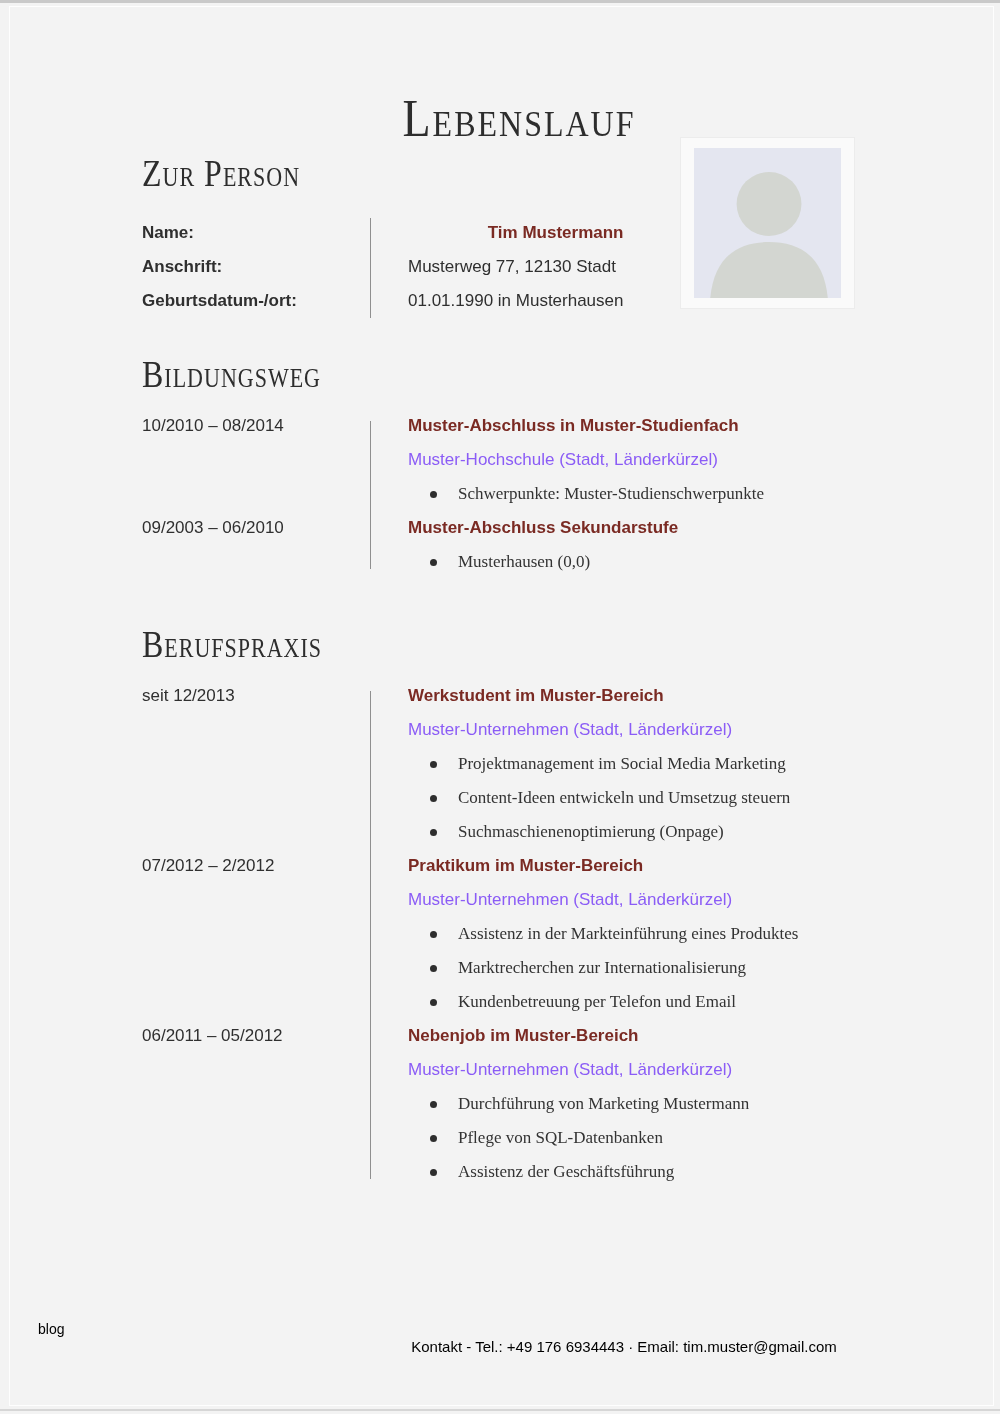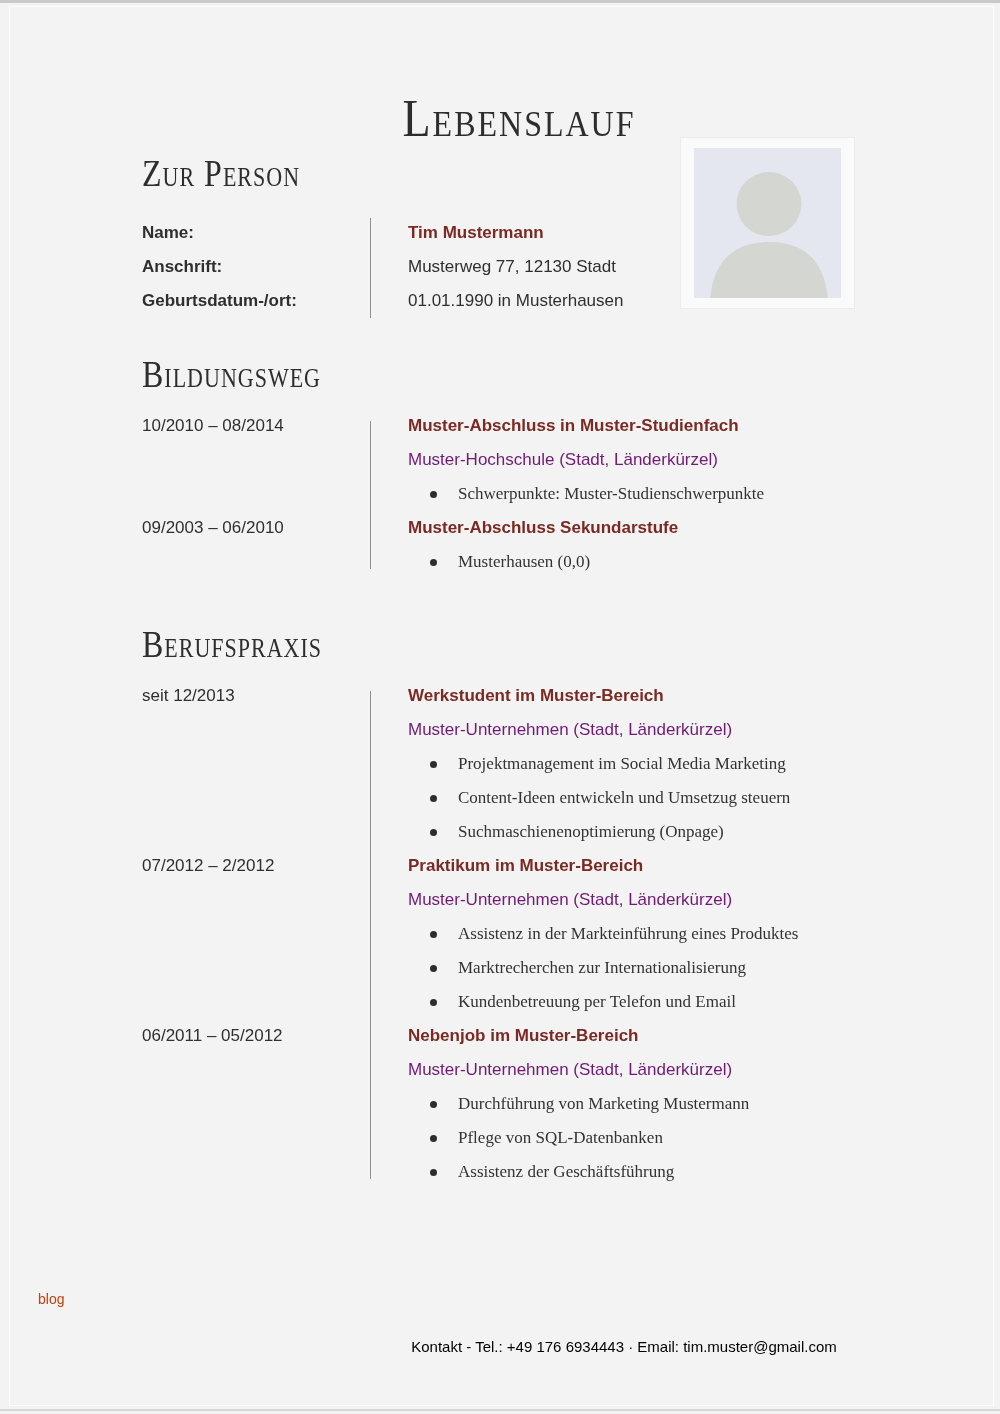--- a/index.html
+++ b/index.html
@@ -56,21 +56,21 @@
     letter-spacing: 1px;
     transform: scaleY(1.2);
     transform-origin: left center;
   }
 
   
   .person-block { position: absolute; top: 216px; left: 0; right: 0; height: 104px; }
   .person-labels { position: absolute; left: 142px; top: 0; font-weight: bold; }
   .person-values { position: absolute; left: 408px; top: 0; }
   .person-row { line-height: 34px; font-size: 17px; color: #2f2f2f; }
-  .person-value-name { color: var(--accent, #7a2a23); font-weight: bold; }
+  .person-value-name { color: var(--accent, #7a2a23); font-weight: bold; text-align: right; }
 
   .v-divider {
     position: absolute;
     left: 370px;
     width: 1px;
     background: #8f8f8f;
   }
   .person-block .v-divider { top: 2px; height: 100px; }
 
   
@@ -100,42 +100,42 @@
   .entry-date {
     position: absolute; left: 142px; top: 0;
     line-height: 34px; font-size: 17px; color: #2f2f2f;
     white-space: nowrap;
   }
   .entry-body { margin-left: 408px; }
   .entry-title {
     line-height: 34px; font-size: 17px;
     font-weight: bold; color: var(--accent, #7a2a23);
   }
-  .entry-org { line-height: 34px; font-size: 17px; color: #701a75; }
+  .entry-org { line-height: 34px; font-size: 17px; color: #8b5cf6; }
   .entry-bullets { margin: 0; padding: 0; list-style: none; font-family: Liberation Serif, serif; }
   .bullet { position: relative; line-height: 34px; font-size: 17px; color: #333; padding-left: 50px; }
   .bullet .dot {
     position: absolute; left: 22px; top: 14px;
     width: 7px; height: 7px; border-radius: 50%;
     background: #2d2d2d;
   }
 
   
   .contact-footer {
     position: absolute;
     top: 1338px; left: 398px; width: 452px;
     text-align: center;
     font-size: 15px;
     color: #000000;
   }
   .watermark {
     position: absolute;
-    left: 38px; top: 1291px;
+    left: 38px; top: 1321px;
     font-size: 14px;
-    color: #c2410c;
+    color: #000000;
   }
 </style>
 </head>
 <body>
 
 <div class="page">
   <div class="frame-top"></div>
   <div class="frame-bottom"></div>
   <div class="frame-inner"></div>
 

